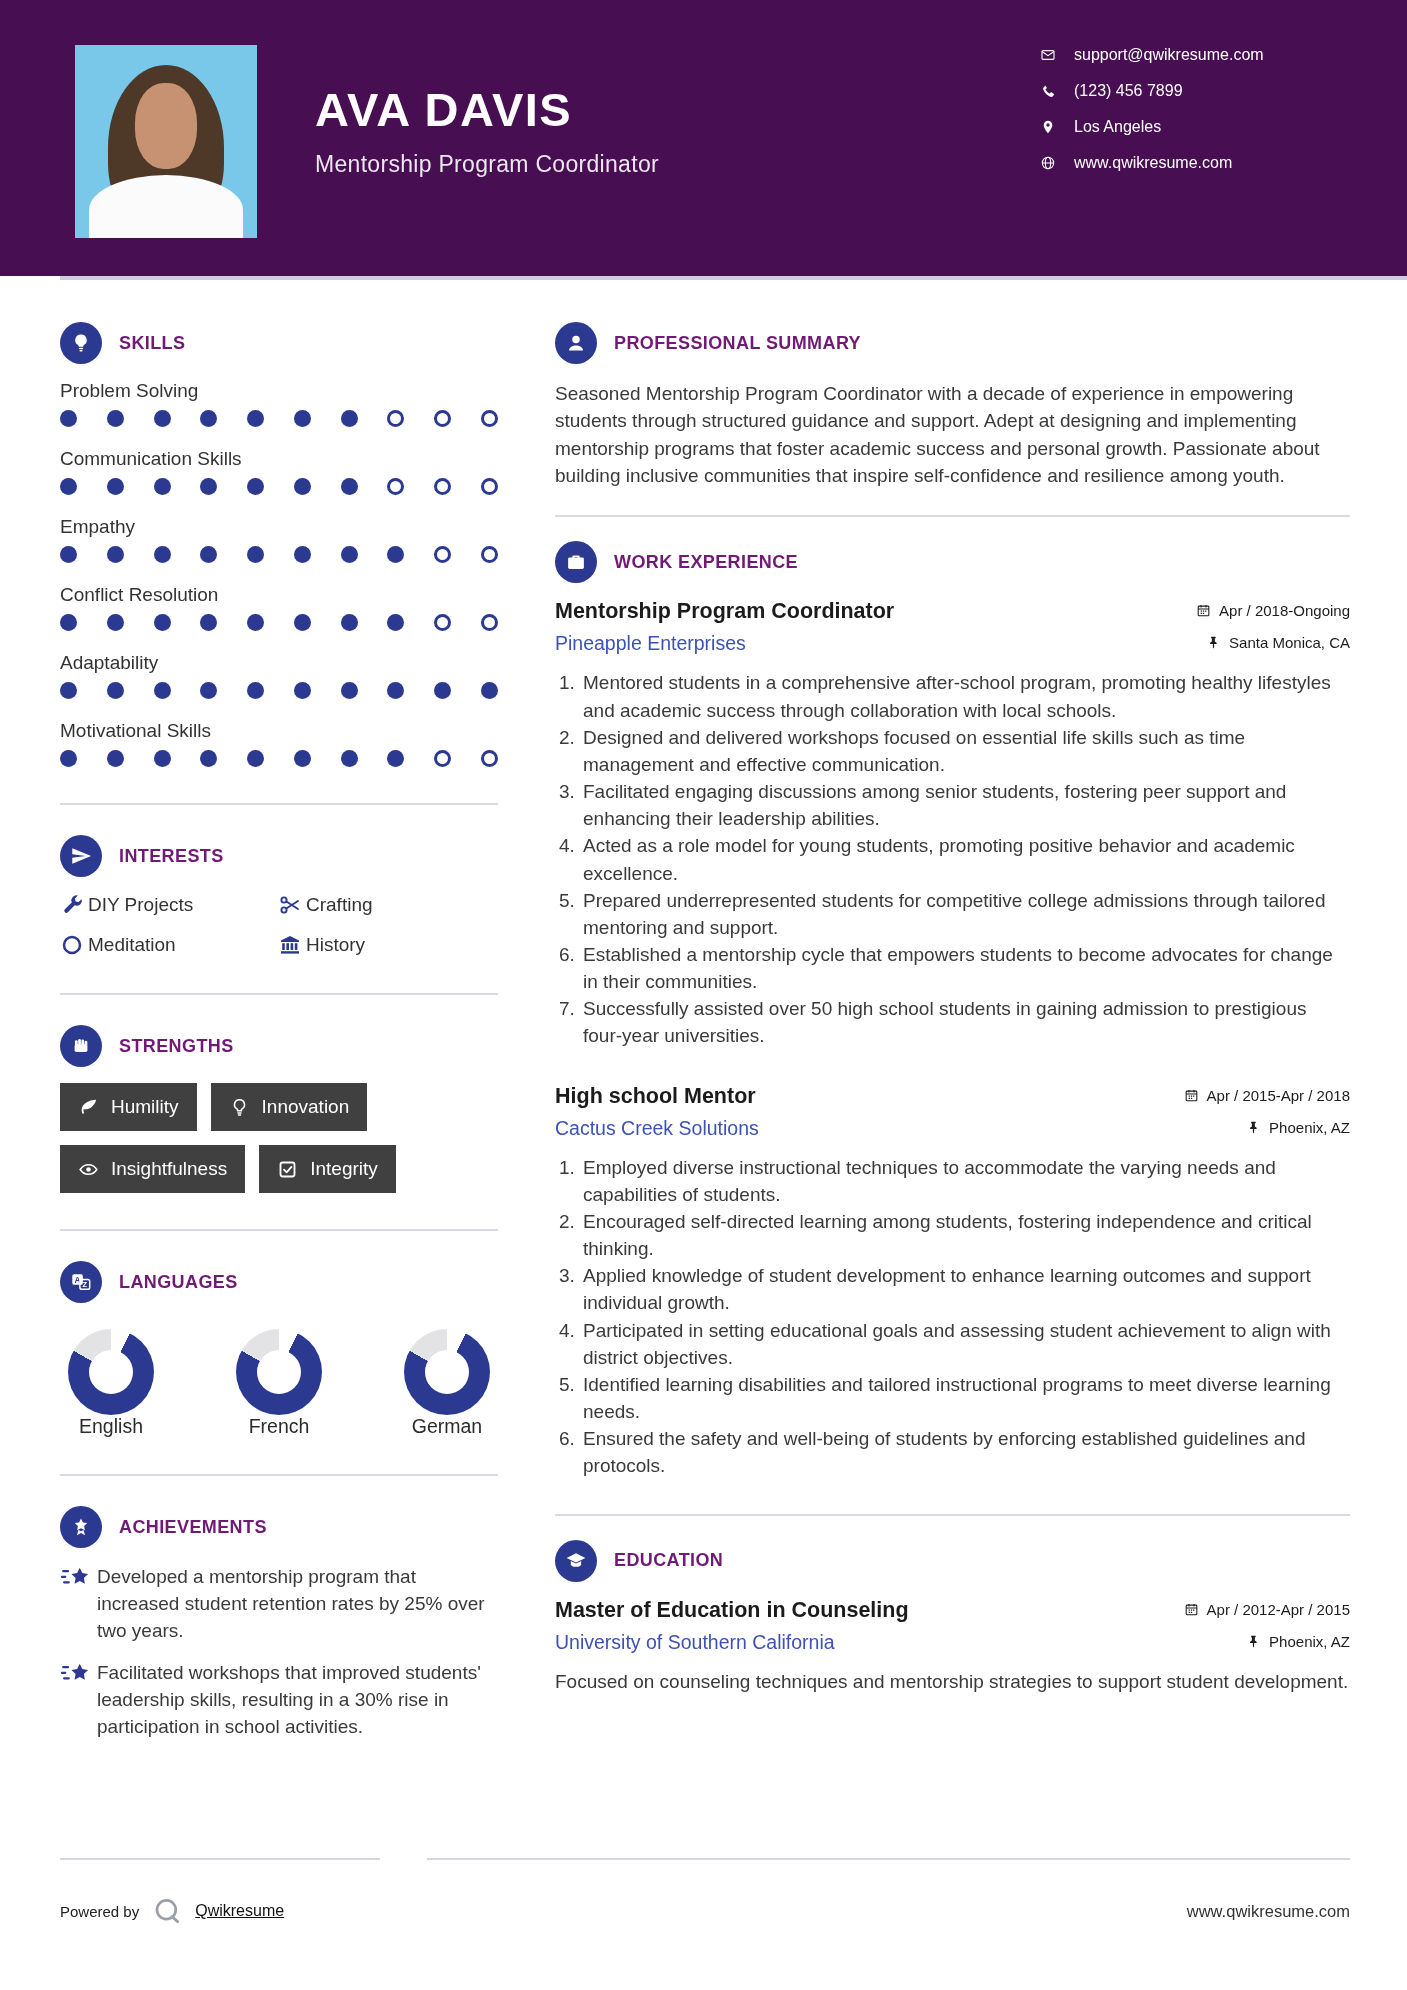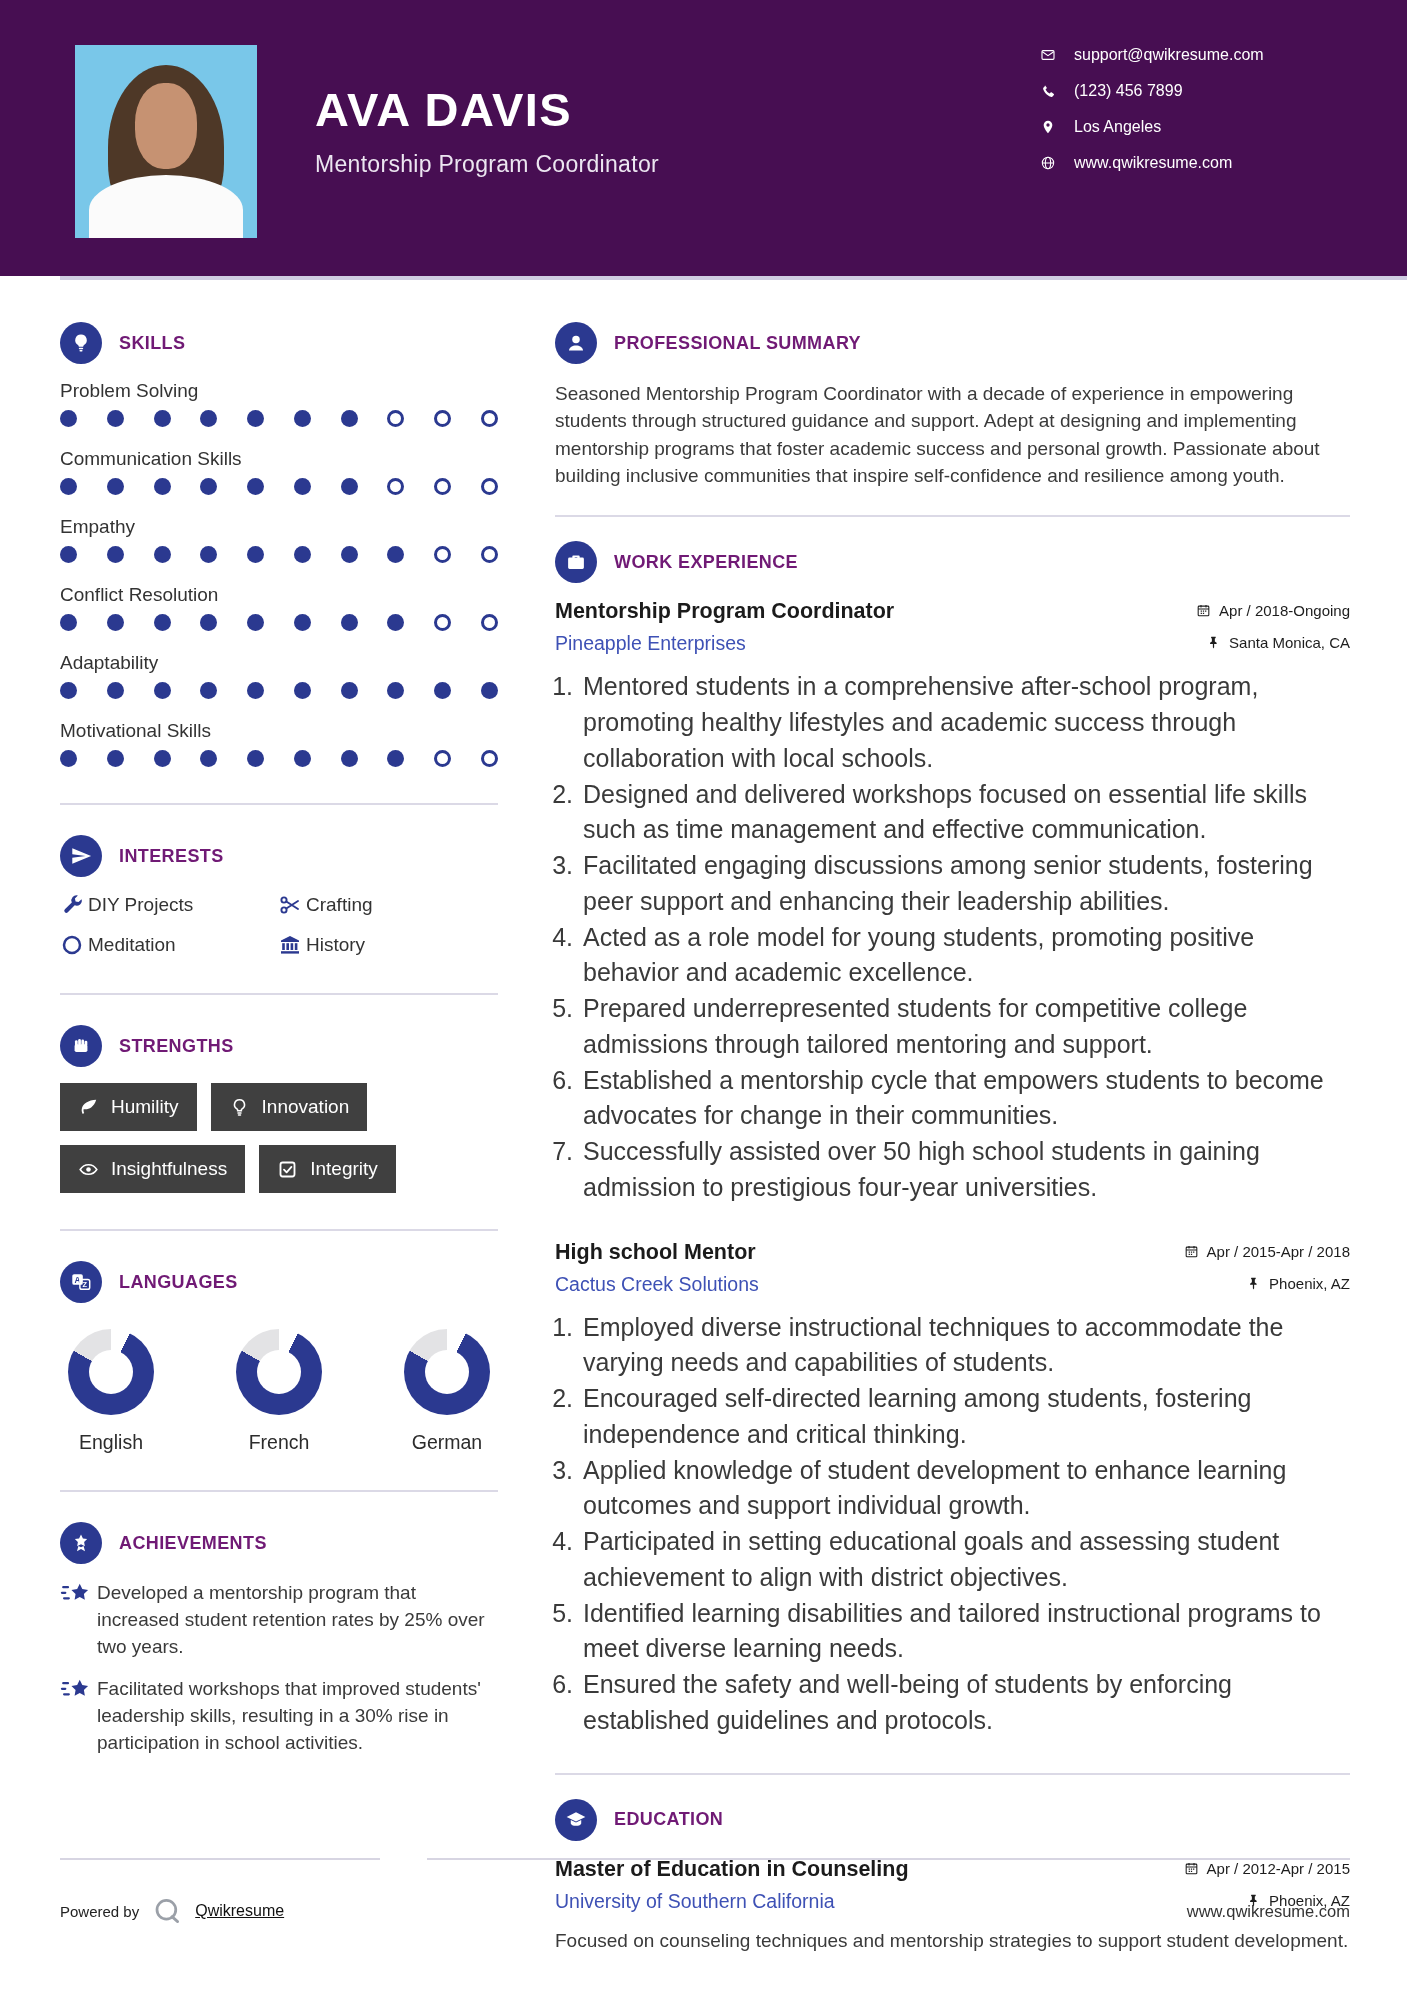--- a/index.html
+++ b/index.html
@@ -50,40 +50,40 @@
   .int-item .icn svg{width:24px;height:24px;}
 
   
   #strengths-list{display:flex;flex-wrap:wrap;gap:14px;}
   .badge{display:inline-flex;align-items:center;gap:12px;background:#404040;color:#fff;
          font-size:19px;padding:13px 18px;}
   .badge .icn svg{width:21px;height:21px;}
 
   
   #languages-list{display:flex;justify-content:space-between;padding:0 8px;margin-top:26px;}
-  .lang{display:flex;flex-direction:column;align-items:center;gap:16px;}
+  .lang{display:flex;flex-direction:column;align-items:center;gap:0;}
   .donut{width:86px;height:86px;border-radius:50%;position:relative;}
   .donut::after{content:"";position:absolute;inset:21px;background:#fff;border-radius:50%;}
   .lang-label{font-size:19.5px;color:#2c2c2c;}
 
   
   .ach-item{display:flex;gap:3px;margin-bottom:15px;font-size:19px;line-height:1.42;color:#3a3a3a;}
   .ach-item .icn{color:#2B3990;flex:0 0 34px;margin-top:1px;}
   .ach-item .icn svg{width:32px;height:26px;}
 
   
   .summary-text{margin:0;font-size:19px;line-height:1.44;color:#3a3a3a;}
   .job{margin-bottom:34px;}
   .job-line{display:flex;justify-content:space-between;align-items:baseline;}
   .job-line + .job-line{margin-top:8px;}
   .job-title{margin:0;font-size:21.5px;font-weight:700;color:#1b1b1b;}
   .company{font-size:19.5px;color:#3E51B5;text-decoration:none;cursor:pointer;}
   .meta{display:inline-flex;align-items:center;gap:8px;font-size:15px;color:#1d1d1d;white-space:nowrap;}
   .meta svg{width:15px;height:15px;}
-  .bullets{margin:14px 0 0;padding-left:25px;font-size:25px;line-height:1.43;color:#3a3a3a;}
+  .bullets{margin:14px 0 0;padding-left:25px;font-size:19px;line-height:1.43;color:#3a3a3a;}
   .bullets li{padding-left:3px;}
   .edu-desc{margin:14px 0 0;font-size:19px;line-height:1.43;color:#3a3a3a;}
 
   
   .footer{position:absolute;left:60px;right:57px;top:1858px;height:90px;}
   .f-line{position:absolute;top:0;height:2px;background:#d7d5e2;}
   .f-line-left{left:0;width:320px;}
   .f-line-right{left:367px;right:0;}
   .f-content{display:flex;justify-content:space-between;align-items:center;padding-top:38px;}
   .f-left{display:flex;align-items:center;gap:13px;font-size:15px;color:#222;}

